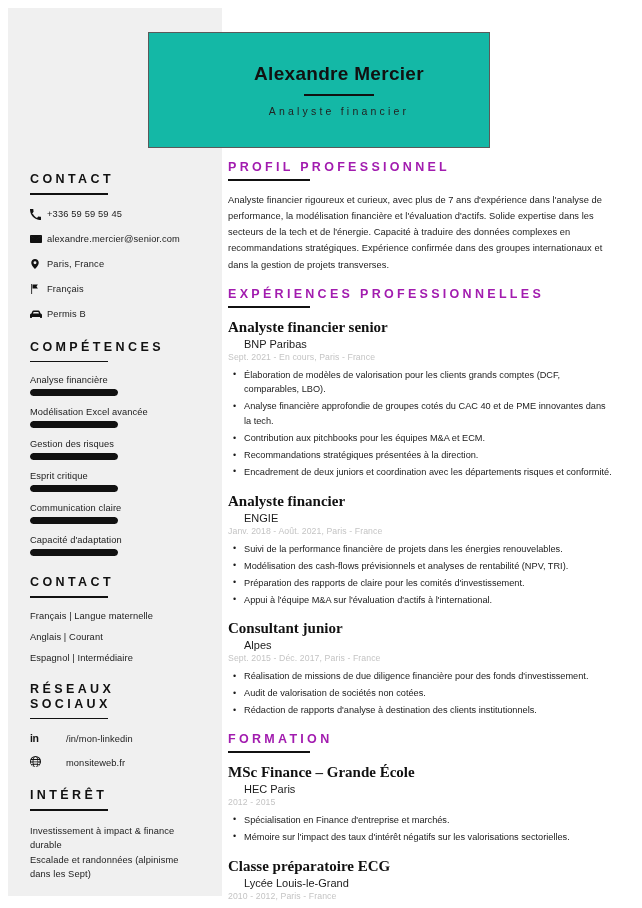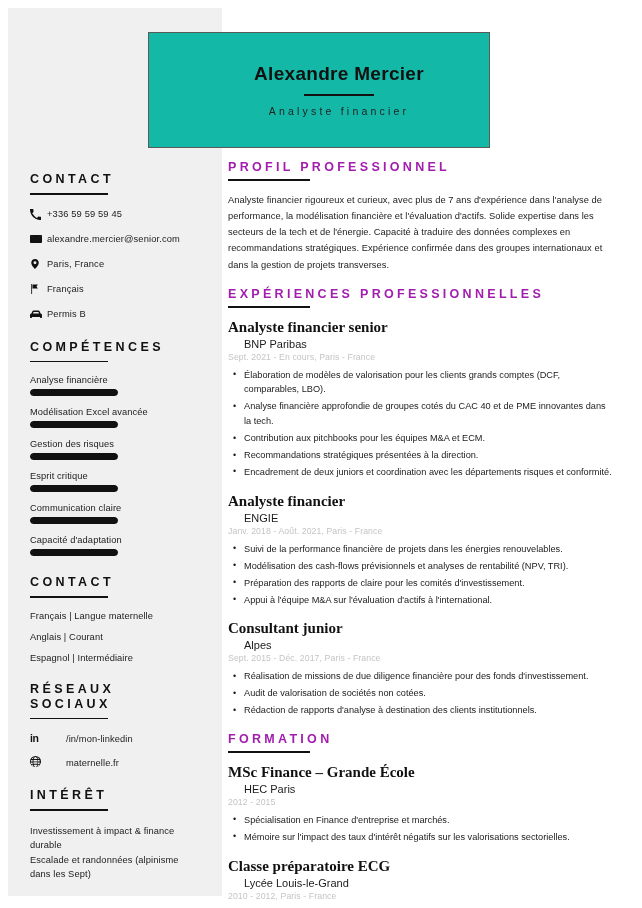--- a/index.html
+++ b/index.html
@@ -344,21 +344,21 @@
               <span style="font-weight:700;font-size:10.5px;letter-spacing:-0.3px;">in</span>
             </span>
             <span class="social-txt">/in/mon-linkedin</span>
           </div>
           <div class="social-row">
             <span class="social-ico">
               <svg width="11" height="11" viewBox="0 0 24 24" fill="currentColor">
                 <path d="M12 0a12 12 0 1 0 0 24 12 12 0 0 0 0-24zm0 2c1.6 0 3 1.9 3.7 4.8H8.3C9 3.9 10.4 2 12 2zM6.3 6.8H3.6A10 10 0 0 1 8.4 2.6a12 12 0 0 0-2.1 4.2zM2.6 8.8h3.3a22 22 0 0 0-.3 3.2H2.1c.1-1.1.3-2.2.5-3.2zm3 5.2c.1 1.1.2 2.2.4 3.2H2.6a10 10 0 0 1-.5-3.2h3.5zm.7 5.2c.5 1.6 1.2 3 2.1 4.2a10 10 0 0 1-4.8-4.2h2.7zm1.7 0h7.9C15.1 22.1 13.6 24 12 24s-3-1.9-3.7-4.8h-.3zM16.1 17H7.9a20 20 0 0 1-.4-3.2h9a20 20 0 0 1-.4 3.2zM7.5 12a22 22 0 0 1 .3-3.2h8.4c.2 1 .3 2.1.3 3.2h-9zm10.2 2h3.5a10 10 0 0 1-.5 3.2h-3.4c.2-1 .3-2.1.4-3.2zm0-2a22 22 0 0 0-.3-3.2h3.3c.3 1 .4 2.1.5 3.2h-3.5zm-.1-5.2a12 12 0 0 0-2.1-4.2 10 10 0 0 1 4.8 4.2h-2.7zm0 12.4h2.7a10 10 0 0 1-4.8 4.2c.9-1.2 1.6-2.6 2.1-4.2z"></path>
               </svg>
             </span>
-            <span class="social-txt">maternelle.fr</span>
+            <span class="social-txt">monsiteweb.fr</span>
           </div>
         </div>
     </div>
 
     <div class="side-block">
       <div class="side-heading">INTÉRÊT</div>
       <div class="side-rule"></div>
       <div id="interests-list">
           <div class="interest-row">Investissement à impact &amp; finance durable</div>
           <div class="interest-row">Escalade et randonnées (alpinisme dans les Sept)</div>

